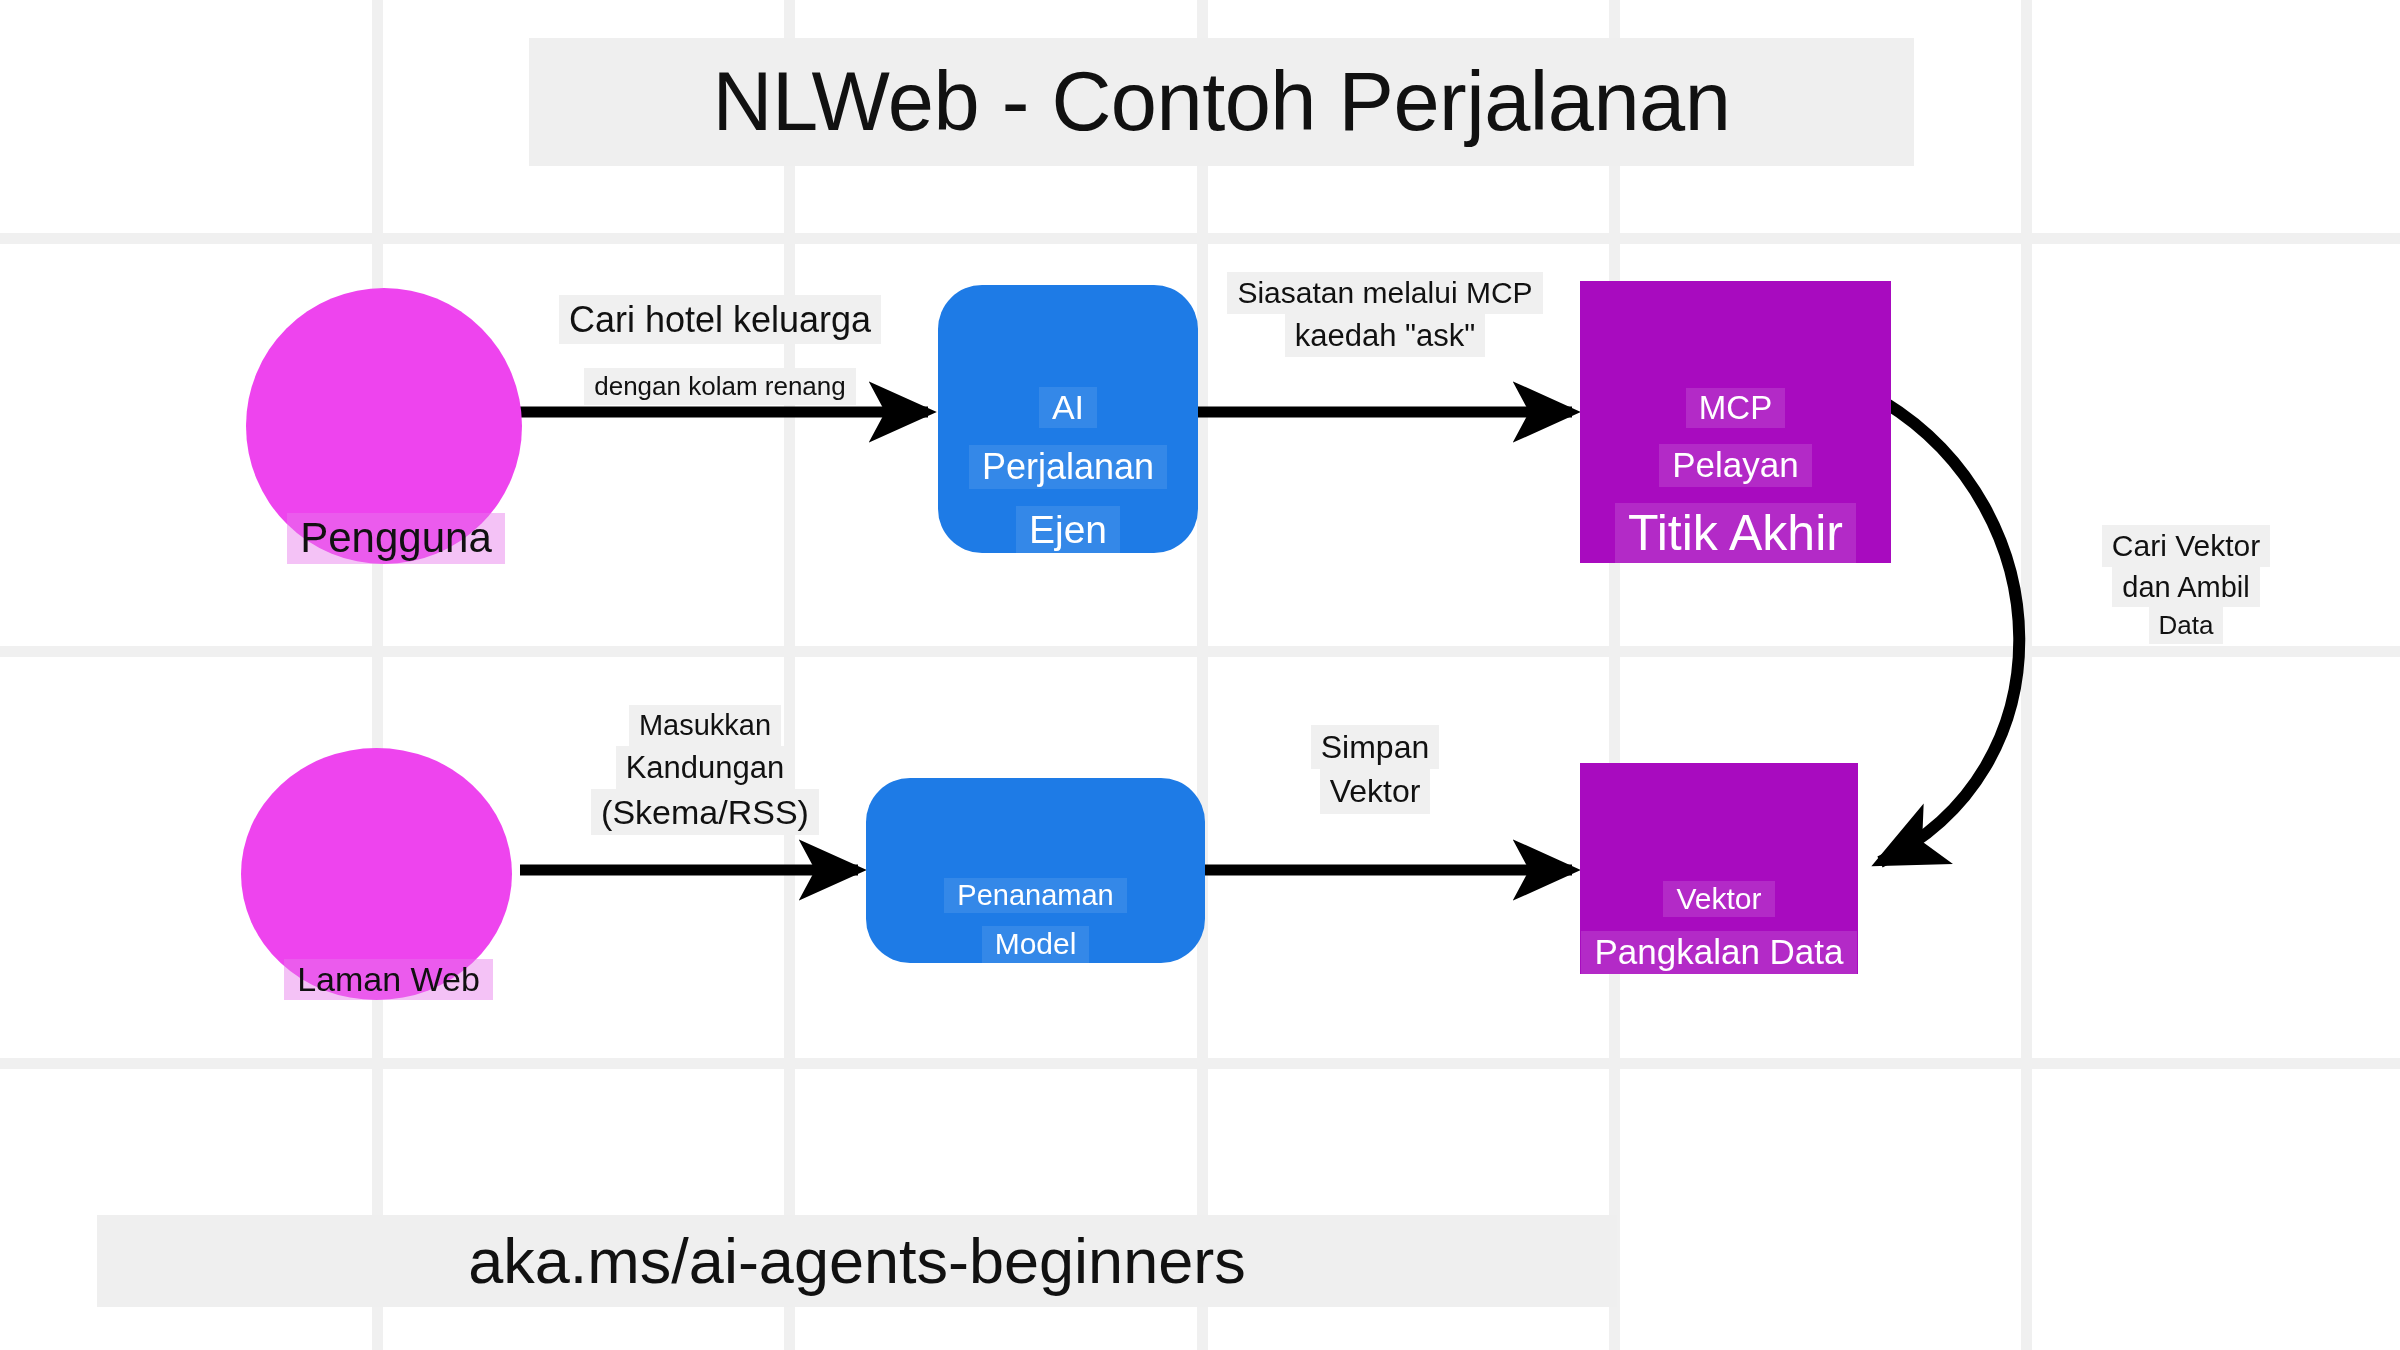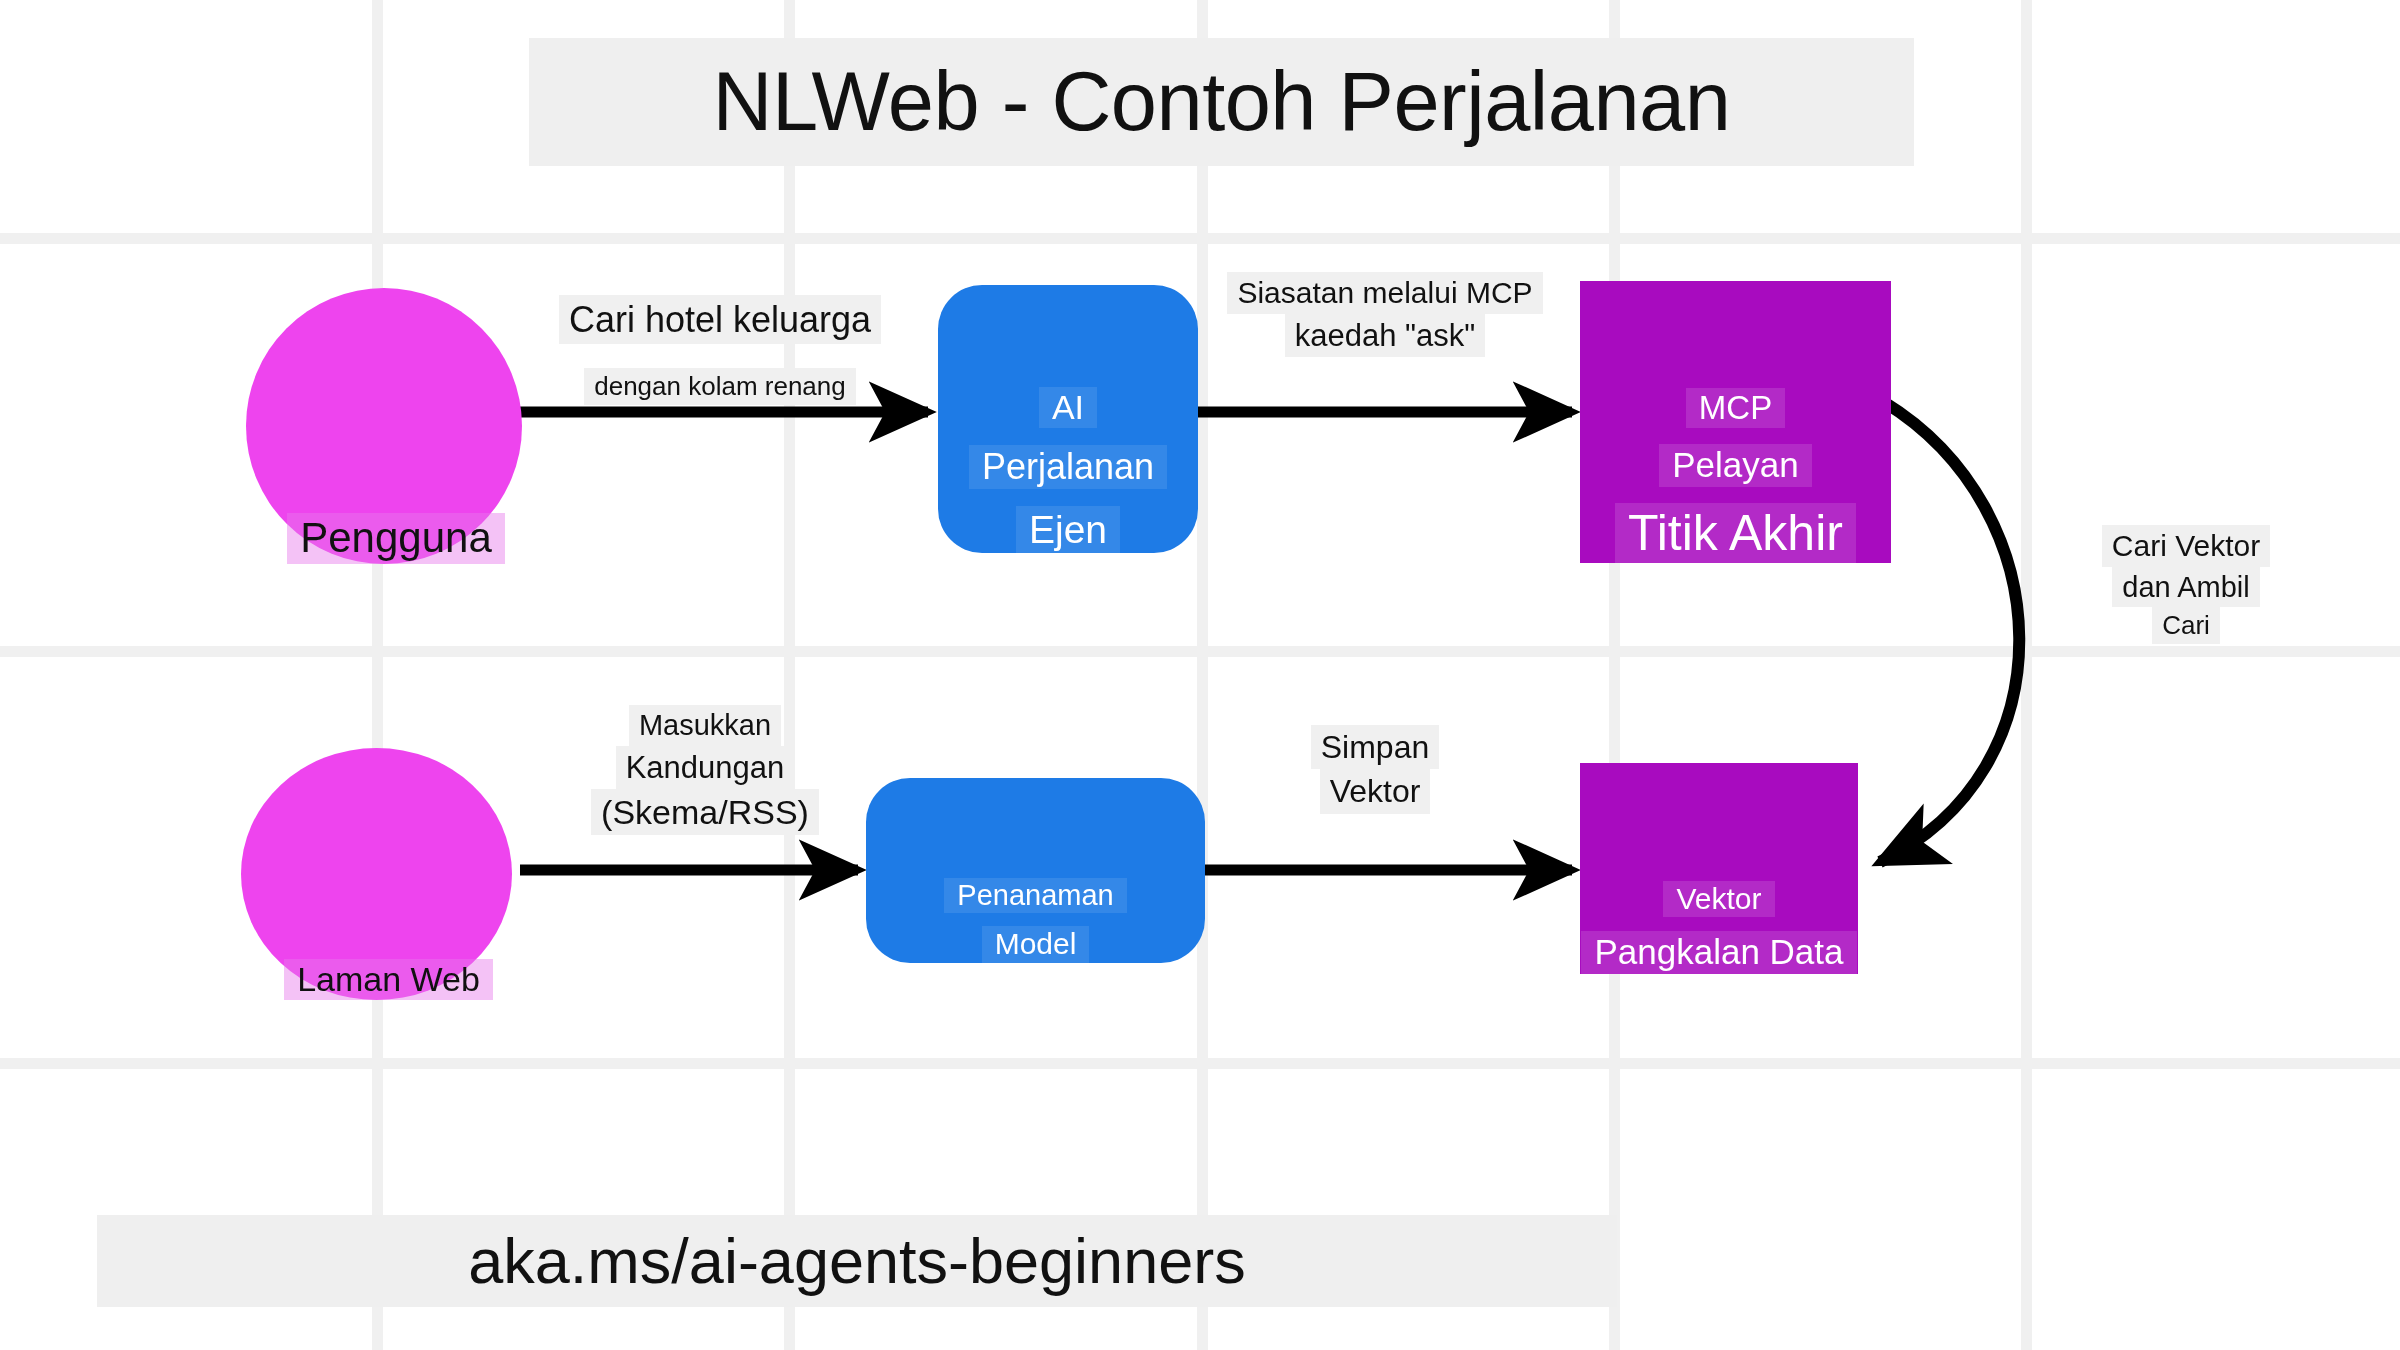--- a/index.html
+++ b/index.html
@@ -109,21 +109,21 @@
   </div>
 
   <div class="elabel" style="left:1215px;top:272px;width:340px;">
     <span style="font-size:30px">Siasatan melalui MCP</span>
     <span style="font-size:31px">kaedah "ask"</span>
   </div>
 
   <div class="elabel" style="left:2030px;top:525px;width:312px;">
     <span style="font-size:30px">Cari Vektor</span>
     <span style="font-size:29px">dan Ambil</span>
-    <span style="font-size:26px">Cari</span>
+    <span style="font-size:26px">Data</span>
   </div>
 
   <div class="elabel" style="left:560px;top:705px;width:290px;">
     <span style="font-size:29px">Masukkan</span>
     <span style="font-size:31px">Kandungan</span>
     <span style="font-size:34px">(Skema/RSS)</span>
   </div>
 
   <div class="elabel" style="left:1265px;top:725px;width:220px;">
     <span style="font-size:32px">Simpan</span>

